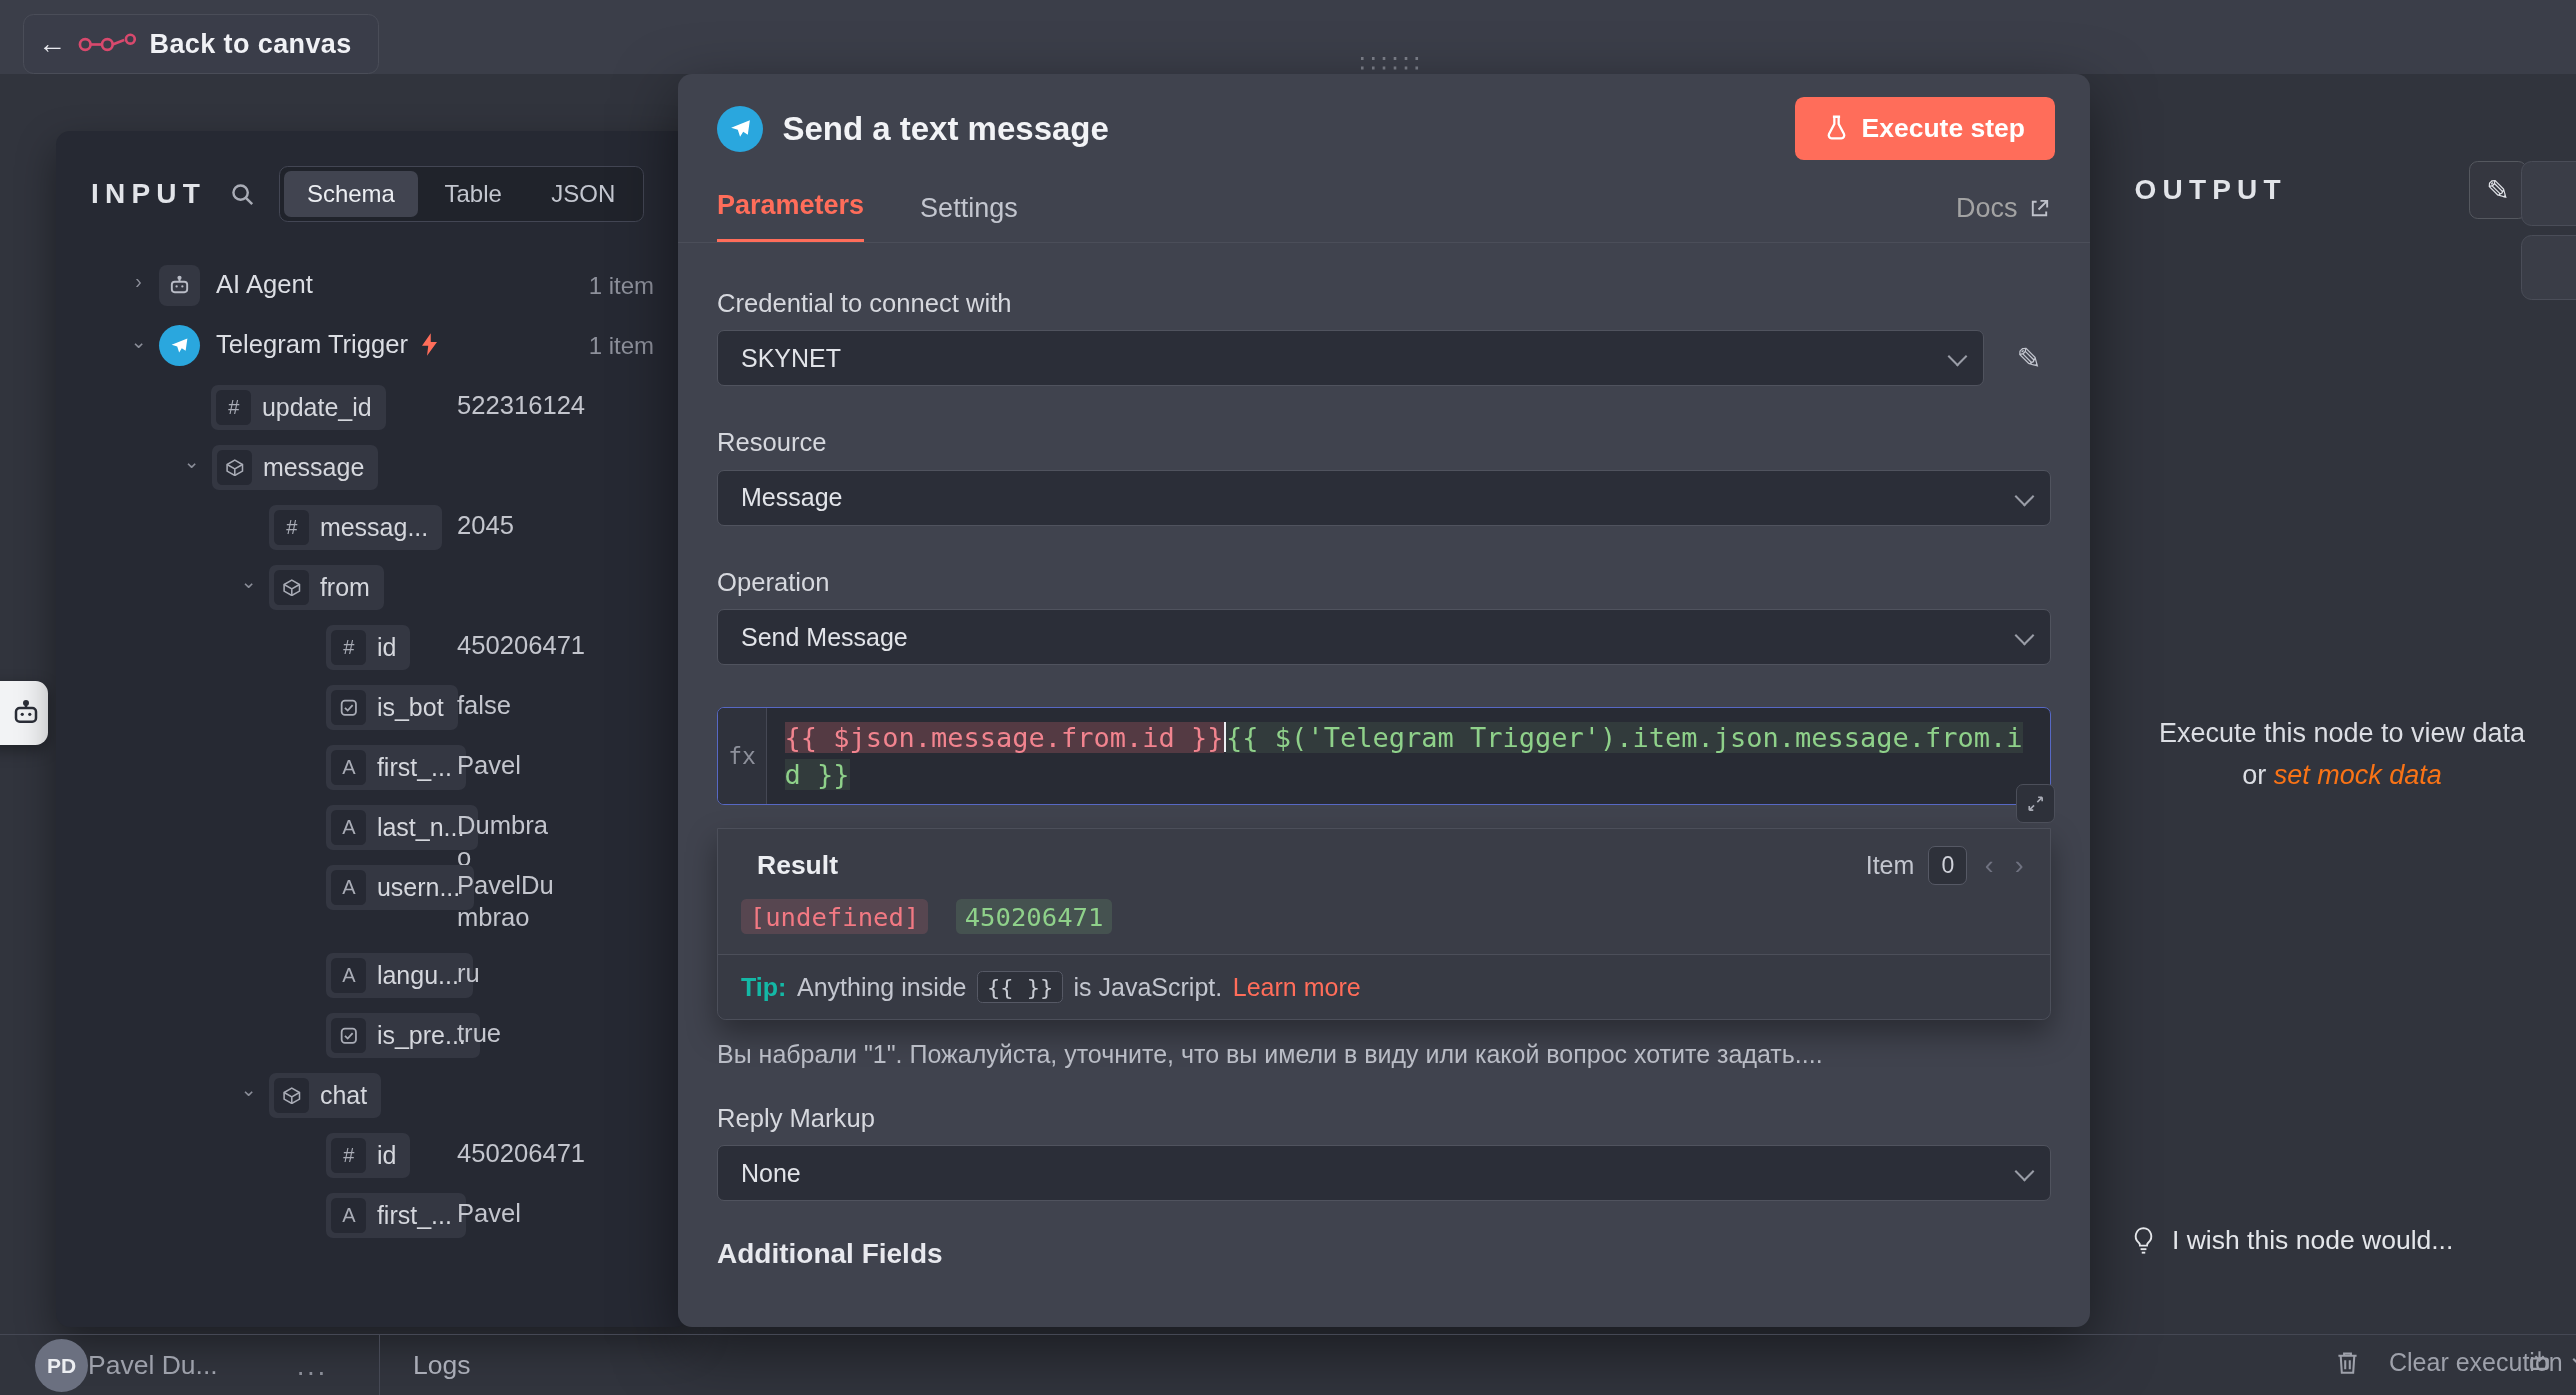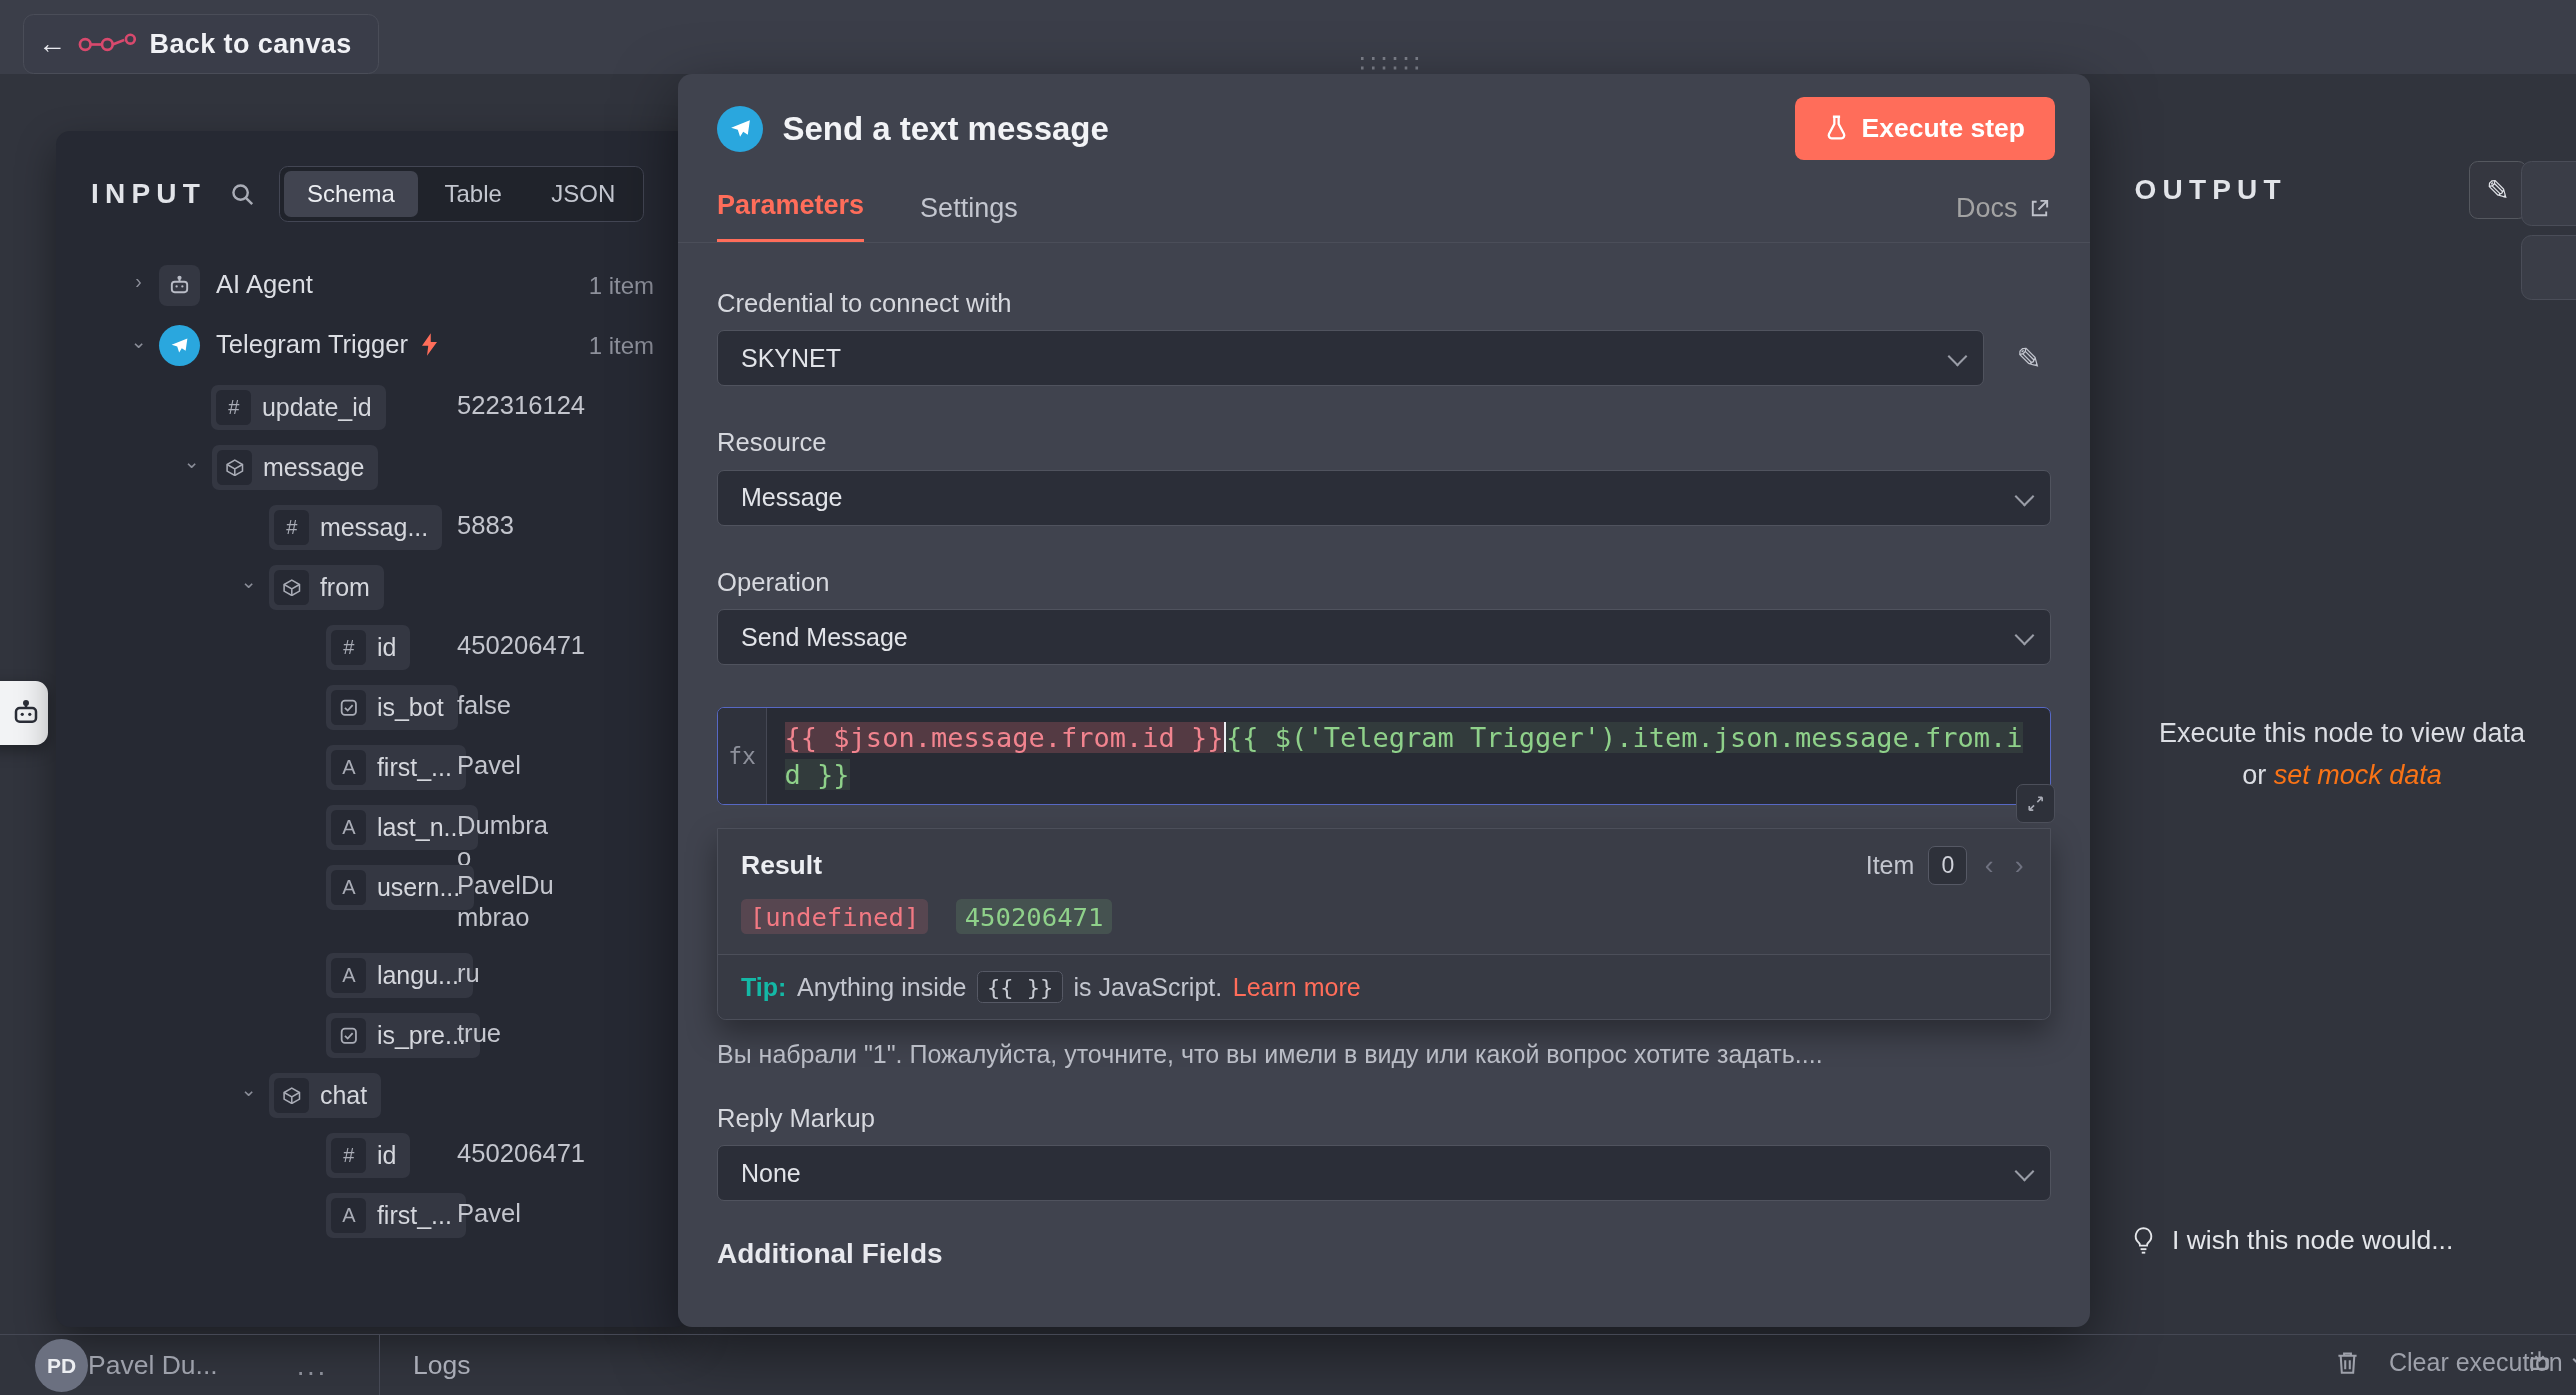--- a/index.html
+++ b/index.html
@@ -89,21 +89,21 @@
   .expr-text { padding:10.6px 17.6px; font-size:27px; line-height:1.38; word-break:break-all; }
   .expr-bad { color:#f2848f; background:rgba(240,113,125,.22); }
   .expr-ok { color:#8fd18a; background:rgba(143,209,138,.10); }
   .caret { display:inline-block; width:2.6px; height:30px; background:#eceef2; vertical-align:-5.3px; }
   .expand-btn { position:absolute; right:-5.3px; bottom:-19.4px; width:39px; height:39px; background:#2e313a;
     border:0.9px solid #4c4f5a; border-radius:7px; display:flex; align-items:center; justify-content:center; cursor:pointer; }
 
   .result-card { margin-top:23px; border:0.9px solid #4c4f5a; border-radius:0 0 8.8px 8.8px; background:#3a3d47;
     box-shadow:0 14px 30px rgba(0,0,0,.35); }
   .result-head { display:flex; align-items:center; padding:17.6px 23px 7px 23px; }
-  .result-title { font-size:26.5px; font-weight:700; color:#eceef2; }
+  .result-title { font-size:26.5px; font-weight:700; color:#eceef2;margin-left:16px; }
   .item-ctl { margin-left:auto; display:flex; align-items:center; gap:14px; font-size:25px; color:#c3c6cf; }
   .item-chip { min-width:39px; height:39px; background:#2e313a; border:0.9px solid #565965; border-radius:7px;
     display:flex; align-items:center; justify-content:center; color:#d0d2da; font-size:23px; }
   .pg-arrow { color:#6f7280; font-size:26.5px; padding:0 3.5px; cursor:pointer; }
   .result-val { padding:8.8px 23px 23px 23px; font-size:25.6px; }
   .chip { padding:2.6px 8.8px; border-radius:5.3px; }
   .chip.bad { color:#f27983; background:rgba(242,121,131,.16); }
   .chip.ok { color:#8fd18a; background:rgba(143,209,138,.14); margin-left:12.4px; }
   .tip-bar { border-top:0.9px solid #4c4f5a; padding:16px 23px; font-size:25px; color:#c3c6cf;
     display:flex; align-items:center; gap:10.6px; background:#373a44; border-radius:0 0 8.8px 8.8px; }
@@ -244,21 +244,21 @@
             </span>
             <span class="pill-label">message</span>
           </span></span>
     </div>
 
     <div class="tree-row ind-l2">
       <span class="pill-wrap"><span class="pill">
             <span class="pill-icon">#</span>
             <span class="pill-label">messag...</span>
           </span></span>
-      <span class="tree-val">5883</span>
+      <span class="tree-val">2045</span>
     </div>
 
     <div class="tree-row ind-o2">
       <span class="chev">⌄</span>
       <span class="pill-wrap"><span class="pill">
             <span class="pill-icon">
               <svg width="17.6" height="17.6" viewBox="0 0 16 16" fill="none" stroke="#a9acb6" stroke-width="1.4">
                 <path d="M8 1 L15 5 V11 L8 15 L1 11 V5 Z"></path>
                 <path d="M1 5 L8 9 L15 5 M8 9 V15"></path>
               </svg>

